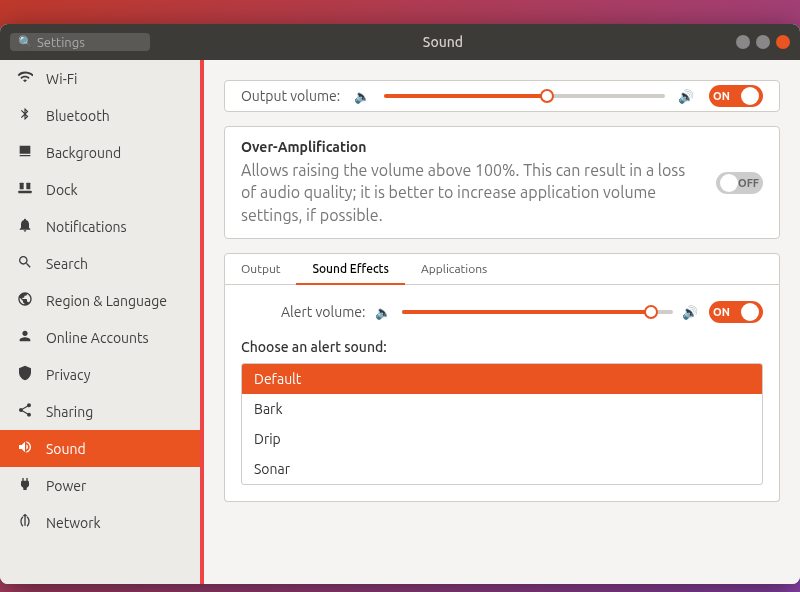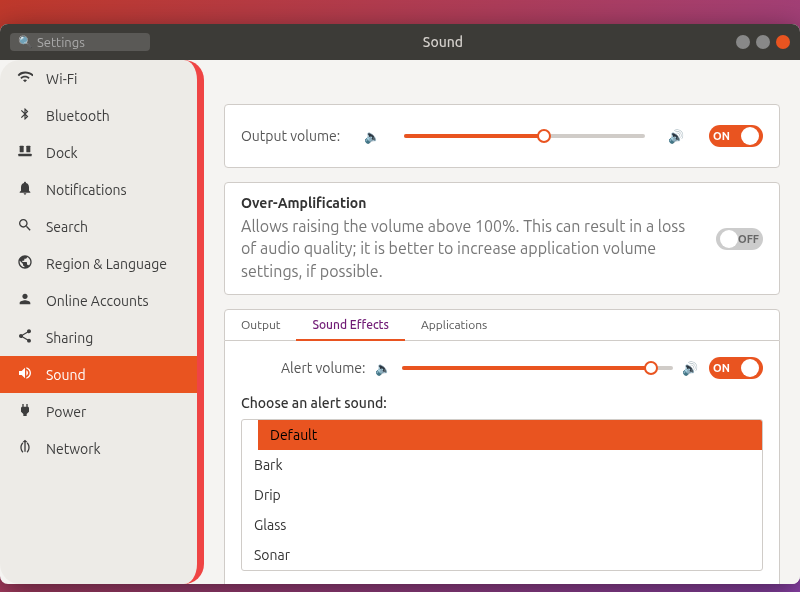--- a/index.html
+++ b/index.html
@@ -68,24 +68,23 @@
     .win-btn-max { background: #888; }
     .win-btn-close { background: #e95420; }
     .main-layout {
       display: flex;
       flex: 1;
       overflow: hidden;
     }
     .sidebar {
       width: 204px;
       background: #edebe7;
-      border-right: 7px solid #ef4444;
+      border-right: 4px solid #ef4444;
       overflow-y: auto;
       flex-shrink: 0;
-      border-radius: 20px;
     }
     .sidebar-item {
       display: flex;
       align-items: center;
       padding: 9px 16px;
       cursor: pointer;
       color: #3d3d3d;
       font-size: 14px;
       gap: 12px;
       position: relative;
@@ -105,26 +104,25 @@
       background: #f5f4f2;
       overflow-y: auto;
       padding: 20px;
       display: flex;
       flex-direction: column;
       gap: 14px;
     }
     .output-volume-row {
       display: flex;
       align-items: center;
-      gap: 24px;
+      gap: 14px;
       background: white;
       border: 1px solid #d0ccc8;
       border-radius: 4px;
-      padding: 20px 16px;
-      margin-top: 24px;
+      padding: 4px 16px;
     }
     .volume-label {
       color: #555;
       font-size: 14px;
       white-space: nowrap;
     }
     .vol-icon {
       font-size: 13px;
       color: #777;
     }
@@ -220,21 +218,21 @@
     }
     .tab {
       padding: 8px 16px;
       cursor: pointer;
       font-size: 12px;
       color: #555;
       border-bottom: 2px solid transparent;
       margin-bottom: -1px;
     }
     .tab.active {
-      color: #701a75;
+      color: #000000;
       border-bottom: 2px solid #e95420;
       font-weight: 500;
     }
     .sound-effects-panel {
       background: white;
       border: 1px solid #d0ccc8;
       border-top: none;
       border-radius: 0 0 4px 4px;
       padding: 16px;
     }
@@ -257,22 +255,21 @@
       overflow: hidden;
     }
     .alert-sound-item {
       padding: 7px 12px;
       cursor: pointer;
       font-size: 14px;
       color: #333;
     }
     .alert-sound-item.selected {
       background: #e95420;
-      color: #000000;
-      margin-left: 16px;
+      color: #ffffff;
     }
   </style>
 </head>
 <body>
 
 <div class="window">
 
   <div class="titlebar">
     <div class="titlebar-search">
       <span class="titlebar-search-icon">🔍</span>
@@ -301,20 +298,28 @@
 
       <div class="sidebar-item">
         <span class="sidebar-icon">
           <svg width="14" height="16" viewBox="0 0 24 24" fill="currentColor">
               <path d="M17.71 7.71L12 2h-1v7.59L6.41 5 5 6.41 10.59 12 5 17.59 6.41 19 11 14.41V22h1l5.71-5.71-4.3-4.29 4.3-4.29zM13 5.83l1.88 1.88L13 9.59V5.83zm1.88 10.46L13 18.17v-3.76l1.88 1.88z"></path>
             </svg>
         </span>
         <span>Bluetooth</span>
       </div>
 
+      <div class="sidebar-item">
+        <span class="sidebar-icon">
+          <svg width="16" height="16" viewBox="0 0 24 24" fill="currentColor">
+              <path d="M4 4h16v12H4V4zm0 14h16v2H4v-2z"></path>
+            </svg>
+        </span>
+        <span>Background</span>
+      </div>
 
       <div class="sidebar-item">
         <span class="sidebar-icon">
           <svg width="16" height="16" viewBox="0 0 24 24" fill="currentColor">
               <rect x="2" y="16" width="20" height="4" rx="1"></rect>
               <rect x="4" y="4" width="6" height="10" rx="1"></rect>
               <rect x="14" y="4" width="6" height="10" rx="1"></rect>
             </svg>
         </span>
         <span>Dock</span>
@@ -350,20 +355,28 @@
 
       <div class="sidebar-item">
         <span class="sidebar-icon">
           <svg width="16" height="16" viewBox="0 0 24 24" fill="currentColor">
               <path d="M12 12c2.21 0 4-1.79 4-4s-1.79-4-4-4-4 1.79-4 4 1.79 4 4 4zm0 2c-2.67 0-8 1.34-8 4v2h16v-2c0-2.66-5.33-4-8-4z"></path>
             </svg>
         </span>
         <span>Online Accounts</span>
       </div>
 
+      <div class="sidebar-item">
+        <span class="sidebar-icon">
+          <svg width="16" height="16" viewBox="0 0 24 24" fill="currentColor">
+              <path d="M12 1L3 5v6c0 5.55 3.84 10.74 9 12 5.16-1.26 9-6.45 9-12V5l-9-4z"></path>
+            </svg>
+        </span>
+        <span>Privacy</span>
+      </div>
 
       <div class="sidebar-item">
         <span class="sidebar-icon">
           <svg width="16" height="16" viewBox="0 0 24 24" fill="currentColor">
               <path d="M18 16.08c-.76 0-1.44.3-1.96.77L8.91 12.7c.05-.23.09-.46.09-.7s-.04-.47-.09-.7l7.05-4.11c.54.5 1.25.81 2.04.81 1.66 0 3-1.34 3-3s-1.34-3-3-3-3 1.34-3 3c0 .24.04.47.09.7L8.04 9.81C7.5 9.31 6.79 9 6 9c-1.66 0-3 1.34-3 3s1.34 3 3 3c.79 0 1.5-.31 2.04-.81l7.12 4.16c-.05.21-.08.43-.08.65 0 1.61 1.31 2.92 2.92 2.92 1.61 0 2.92-1.31 2.92-2.92s-1.31-2.92-2.92-2.92z"></path>
             </svg>
         </span>
         <span>Sharing</span>
       </div>
 
@@ -464,23 +477,20 @@
             <div class="alert-sound-item selected">
               <span>Default</span>
             </div>
             <div class="alert-sound-item">
               <span>Bark</span>
             </div>
             <div class="alert-sound-item">
               <span>Drip</span>
             </div>
             <div class="alert-sound-item">
-              <span>Glass</span>
-            </div>
-            <div class="alert-sound-item">
               <span>Sonar</span>
             </div>
           </div>
         </div>
       </div>
 
     </div>
   </div>
 </div>
 

